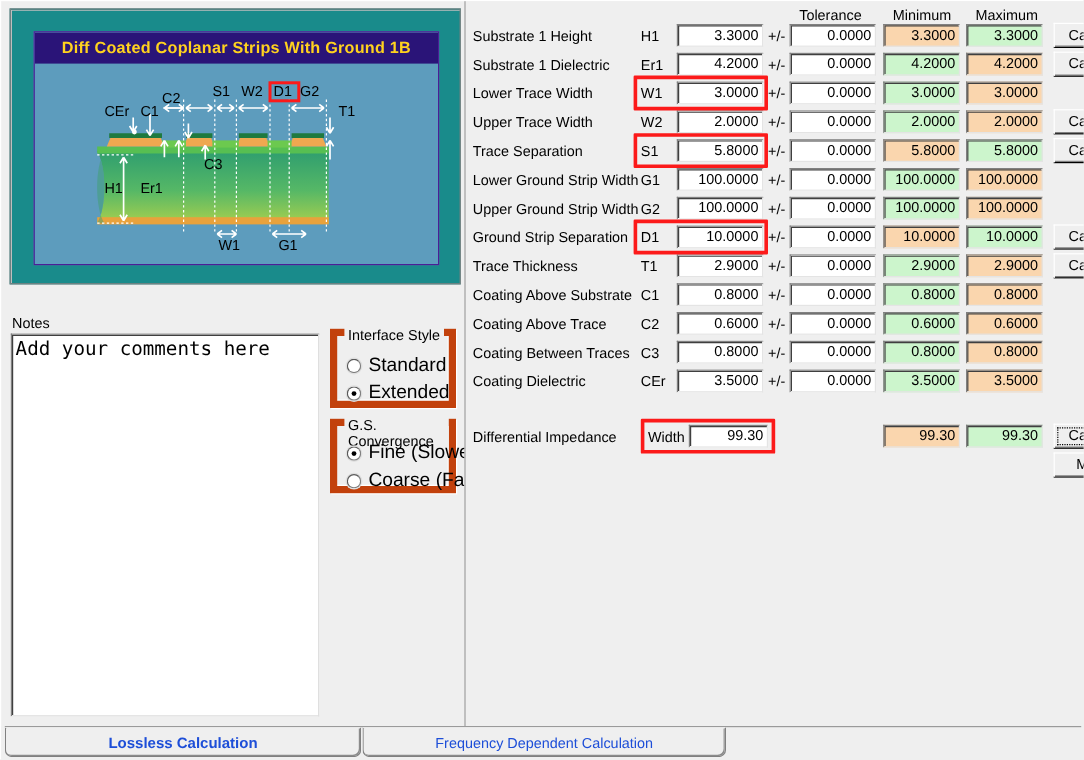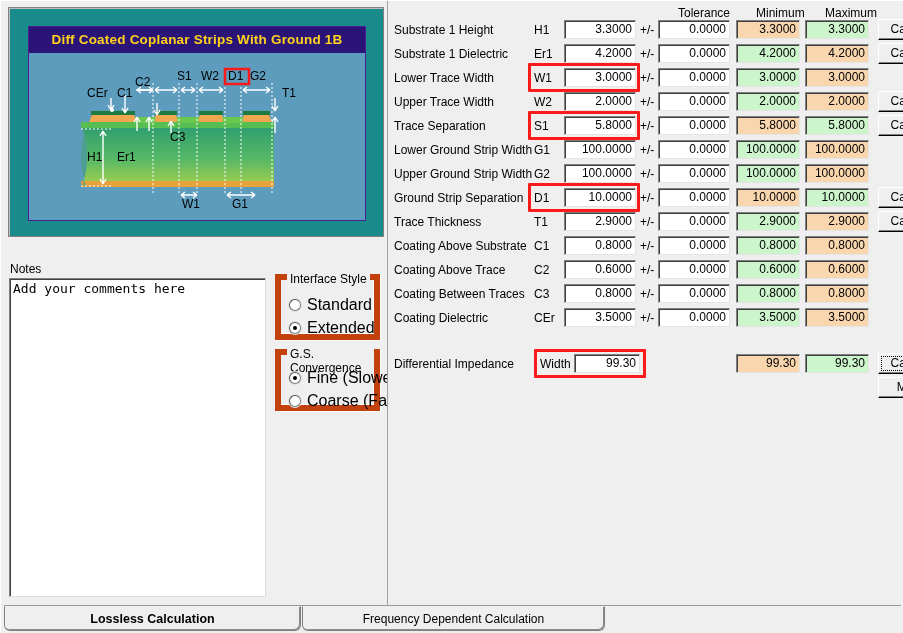--- a/index.html
+++ b/index.html
@@ -57,21 +57,21 @@
   
   #notes-label { position: absolute; left: 9px; top: 261px; font-size: 12px; }
   #notes-box {
     position: absolute; left: 8px; top: 277px;
     width: 257px; height: 319px;
     background: #ffffff;
     border: 1px solid #808080;
     border-right-color: #dfdfdf; border-bottom-color: #dfdfdf;
     box-shadow: inset 1px 1px 0 #404040;
     padding: 2px 3px;
-    font-size: 13px;
+    font-size: 16px;
     overflow: hidden;
     color: #000;
     resize: none;
   }
 
   
   .groupbox {
     position: absolute;
     border: 6px solid #c2410c;
     box-shadow: 1px 1px 0 #ffffff, inset -1px -1px 0 #ffffff;
@@ -103,21 +103,21 @@
 
   
   #right-panel {
     position: absolute;
     left: 386px; top: 0px;
     width: 517px; height: 604px;
     background: #efefef;
     border-left: 1px solid #a0a0a0;
   }
   #col-headers { position: absolute; top: 5px; left: 0; width: 100%; height: 16px; }
-  .col-head { position: absolute; font-size: 12px; margin-left: 12px; }
+  .col-head { position: absolute; font-size: 12px; }
 
   .row { position: absolute; left: 0; width: 100%; height: 24px; }
   .row-label { position: absolute; left: 6px; top: 4px; font-size: 12px; white-space: nowrap; }
   .sym { position: absolute; left: 146px; top: 4px; font-size: 12px; white-space: nowrap; }
 
   .tbox {
     position: absolute; top: 1px;
     height: 19px;
     background: #ffffff;
     border: 1px solid #808080;
@@ -191,21 +191,21 @@
   }
   .tab {
     position: absolute; top: 1px; height: 25px;
     background: #efefef;
     border: 1px solid #808080;
     border-top: 1px solid #efefef;
     border-bottom-left-radius: 6px;
     border-bottom-right-radius: 6px;
     box-shadow: inset -1px -1px 0 #8b8b8b;
     font-size: 12px; text-align: center; line-height: 25px;
-    white-space: nowrap; color: #000000;
+    white-space: nowrap; color: #1d4ed8;
   }
   #tab-0 { left: 3px; width: 297px; font-weight: bold; font-size: 12.5px;
            border-top-color: #efefef; z-index: 3; }
   #tab-1 { left: 301px; width: 303px; z-index: 2; }
 </style>
 </head>
 <body>
 
 <div id="app">
 

